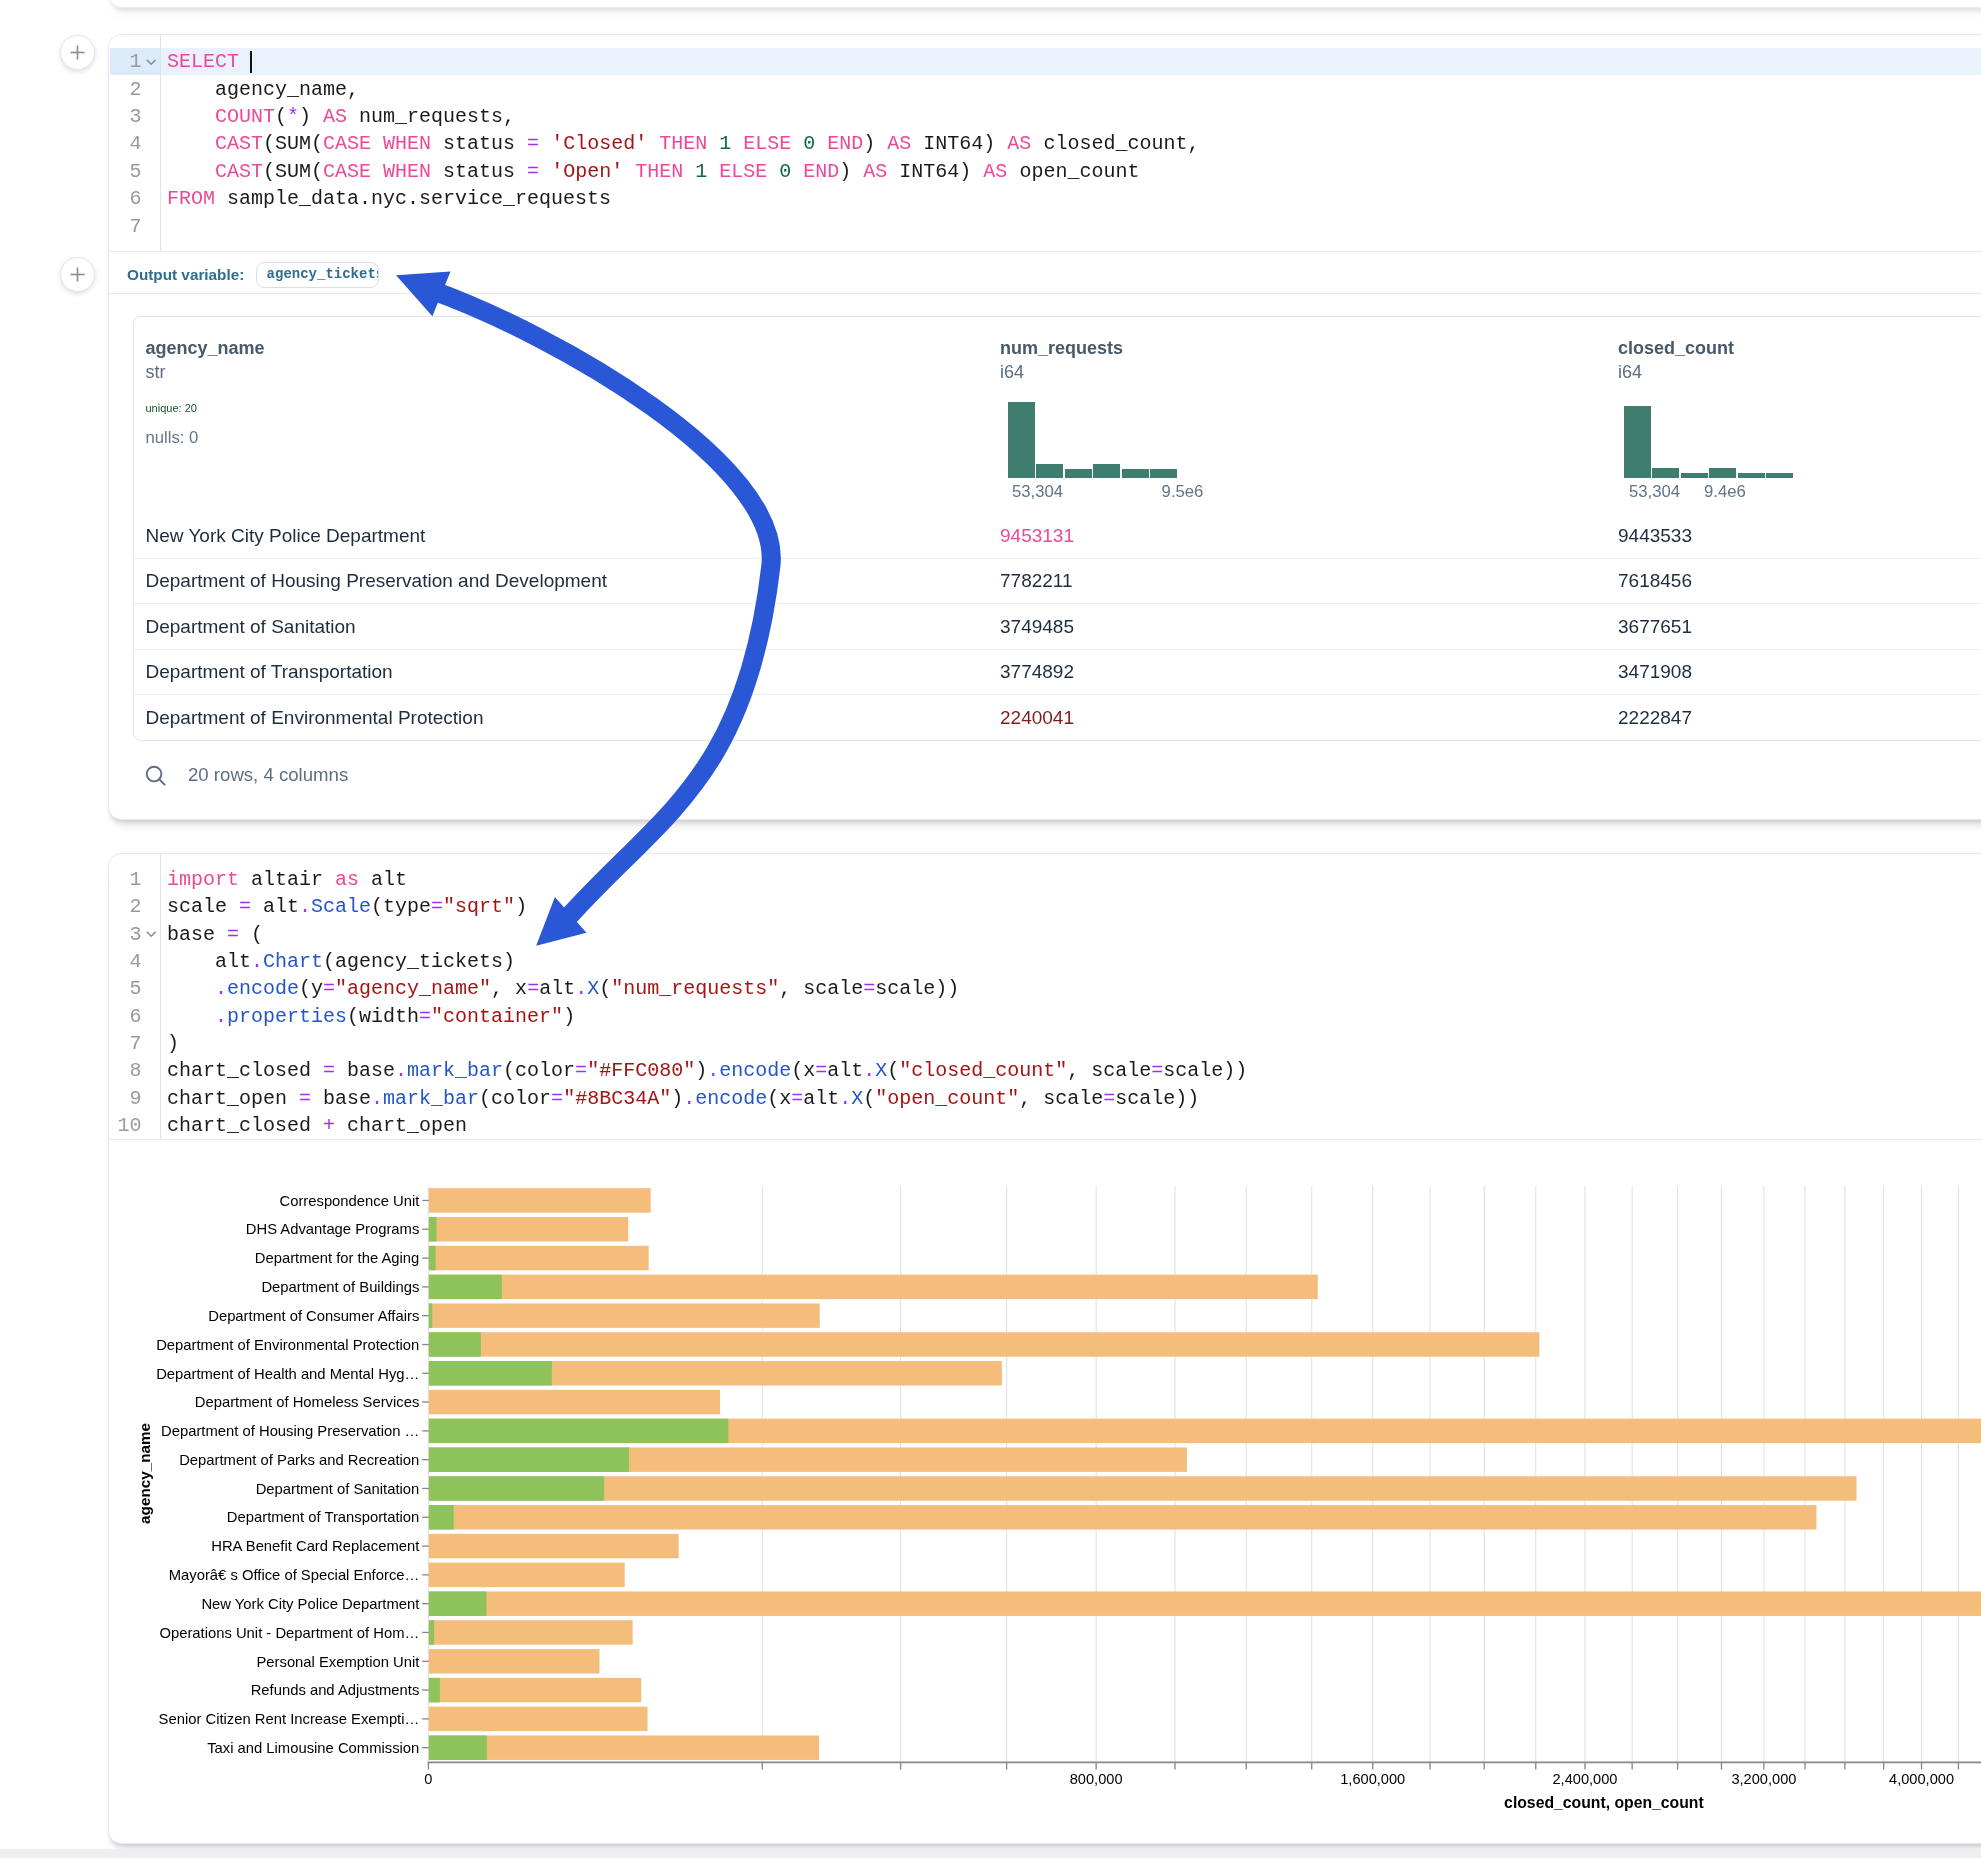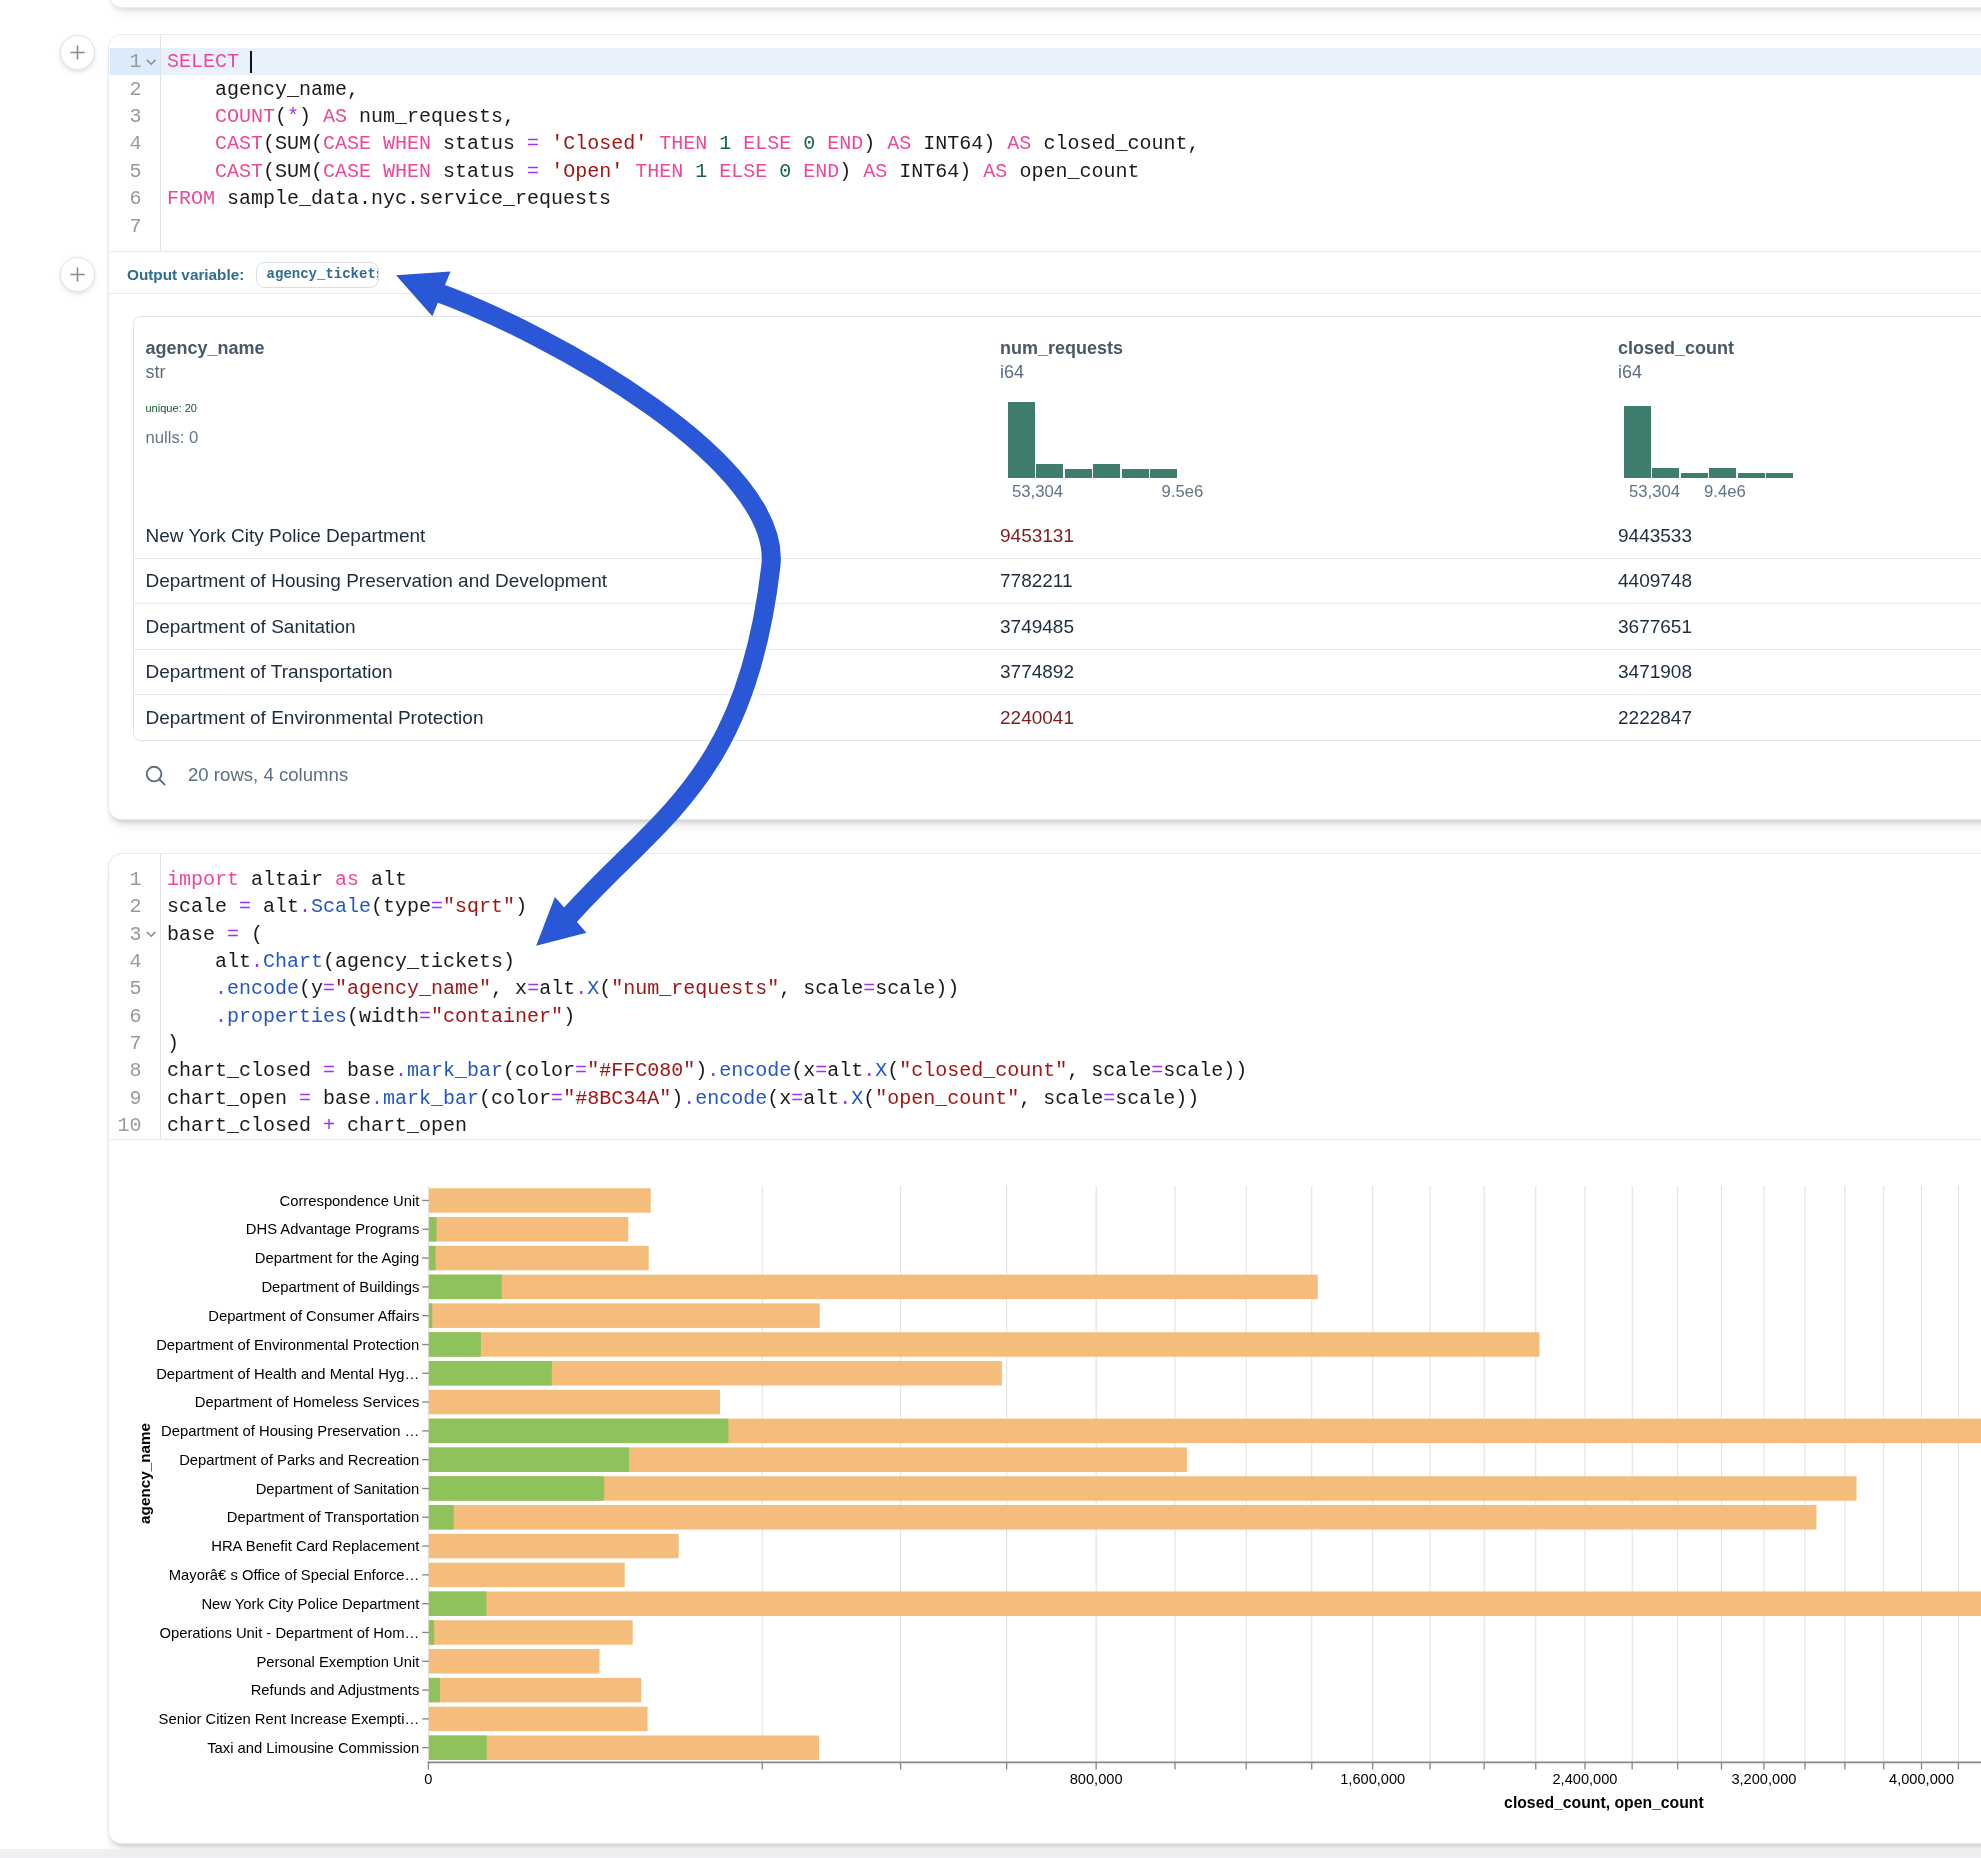--- a/index.html
+++ b/index.html
@@ -65,26 +65,26 @@
 <div style="position:absolute;left:57px;bottom:0;width:27px;height:4.8px;background:#3f7e6e"></div>
 <div style="position:absolute;left:85px;bottom:0;width:27px;height:10.5px;background:#3f7e6e"></div>
 <div style="position:absolute;left:114px;bottom:0;width:27px;height:4.8px;background:#3f7e6e"></div>
 <div style="position:absolute;left:142px;bottom:0;width:27px;height:4.8px;background:#3f7e6e"></div>
 </div>
 <div style="position:absolute;left:808px;top:164px;width:191px;text-align:center;line-height:21px;font-size:16.7px;color:#5f7389">53,304</div>
 <div style="position:absolute;left:953px;top:164px;width:191px;text-align:center;line-height:21px;font-size:16.7px;color:#5f7389">9.5e6</div>
 <div style="position:absolute;left:1425px;top:164px;width:191px;text-align:center;line-height:21px;font-size:16.7px;color:#5f7389">53,304</div>
 <div style="position:absolute;left:1570px;top:164px;width:191px;text-align:left;line-height:21px;font-size:16.7px;color:#5f7389">9.4e6</div>
 <div style="position:absolute;left:11.5px;top:206px;line-height:25px;font-size:19px;color:#1d2c3e">New York City Police Department</div>
-<div style="position:absolute;left:866px;top:206px;line-height:25px;font-size:19px;color:#7f1d1d">9453131</div>
+<div style="position:absolute;left:866px;top:206px;line-height:25px;font-size:19px;color:#ec4899">9453131</div>
 <div style="position:absolute;left:1484px;top:206px;line-height:25px;font-size:19px;color:#1d2c3e">9443533</div>
 <div class="sep" style="top:241px;background:#e9edf1"></div>
 <div style="position:absolute;left:11.5px;top:251px;line-height:25px;font-size:19px;color:#1d2c3e">Department of Housing Preservation and Development</div>
 <div style="position:absolute;left:866px;top:251px;line-height:25px;font-size:19px;color:#1d2c3e">7782211</div>
-<div style="position:absolute;left:1484px;top:251px;line-height:25px;font-size:19px;color:#1d2c3e">4409748</div>
+<div style="position:absolute;left:1484px;top:251px;line-height:25px;font-size:19px;color:#1d2c3e">7618456</div>
 <div class="sep" style="top:286px;background:#e9edf1"></div>
 <div style="position:absolute;left:11.5px;top:297px;line-height:25px;font-size:19px;color:#1d2c3e">Department of Sanitation</div>
 <div style="position:absolute;left:866px;top:297px;line-height:25px;font-size:19px;color:#1d2c3e">3749485</div>
 <div style="position:absolute;left:1484px;top:297px;line-height:25px;font-size:19px;color:#1d2c3e">3677651</div>
 <div class="sep" style="top:332px;background:#e9edf1"></div>
 <div style="position:absolute;left:11.5px;top:342px;line-height:25px;font-size:19px;color:#1d2c3e">Department of Transportation</div>
 <div style="position:absolute;left:866px;top:342px;line-height:25px;font-size:19px;color:#1d2c3e">3774892</div>
 <div style="position:absolute;left:1484px;top:342px;line-height:25px;font-size:19px;color:#1d2c3e">3471908</div>
 <div class="sep" style="top:377px;background:#e9edf1"></div>
 <div style="position:absolute;left:11.5px;top:388px;line-height:25px;font-size:19px;color:#1d2c3e">Department of Environmental Protection</div>

